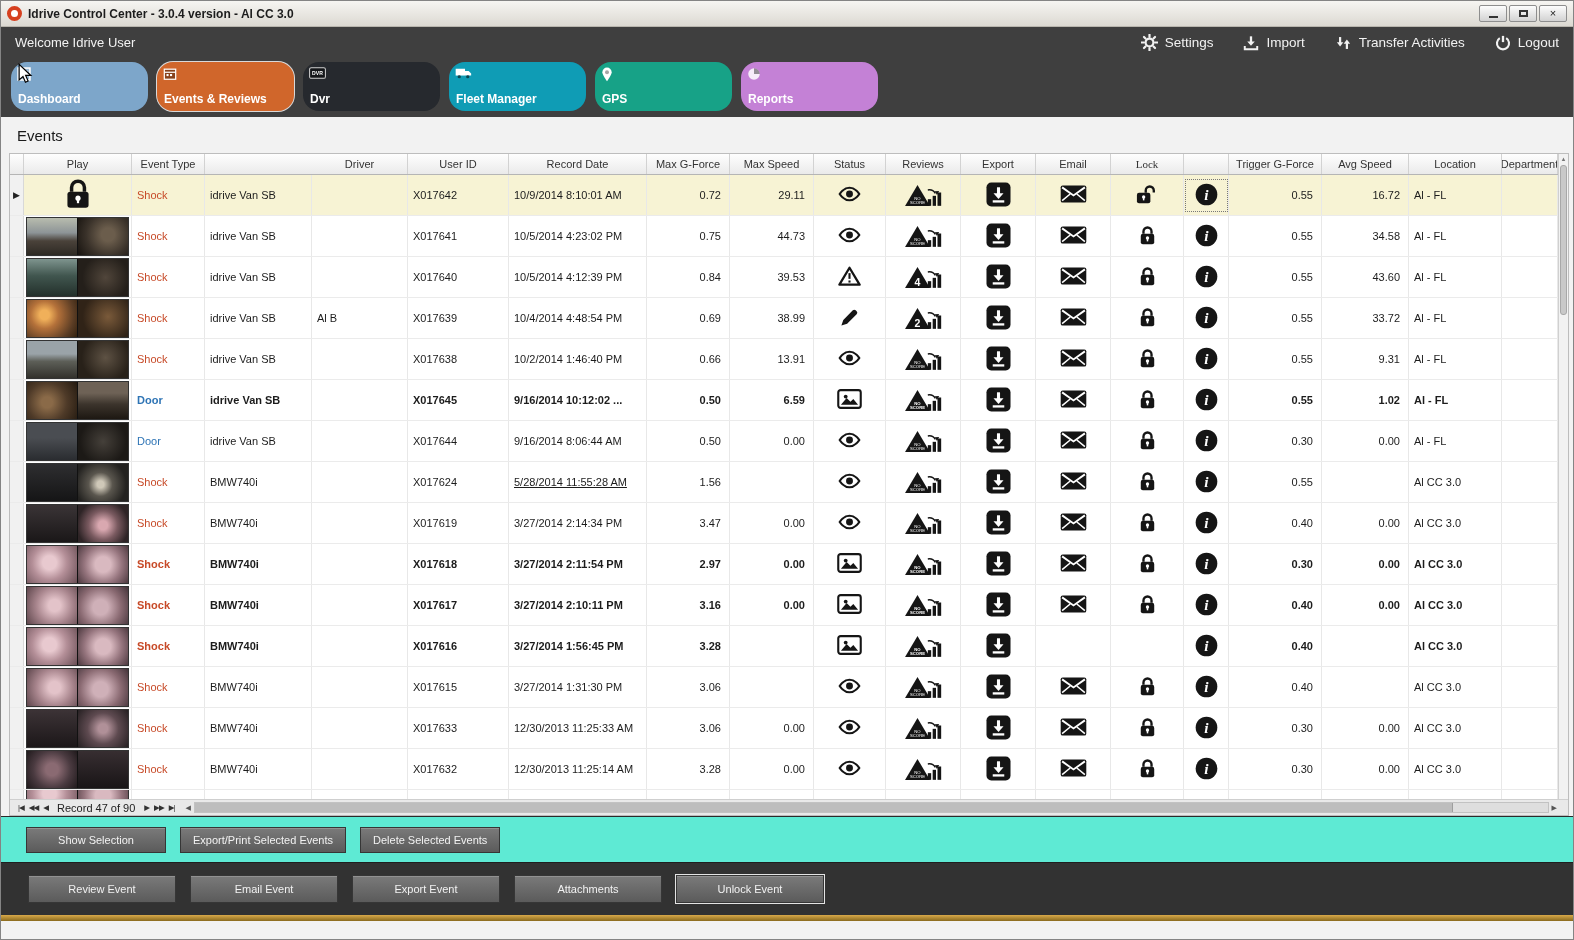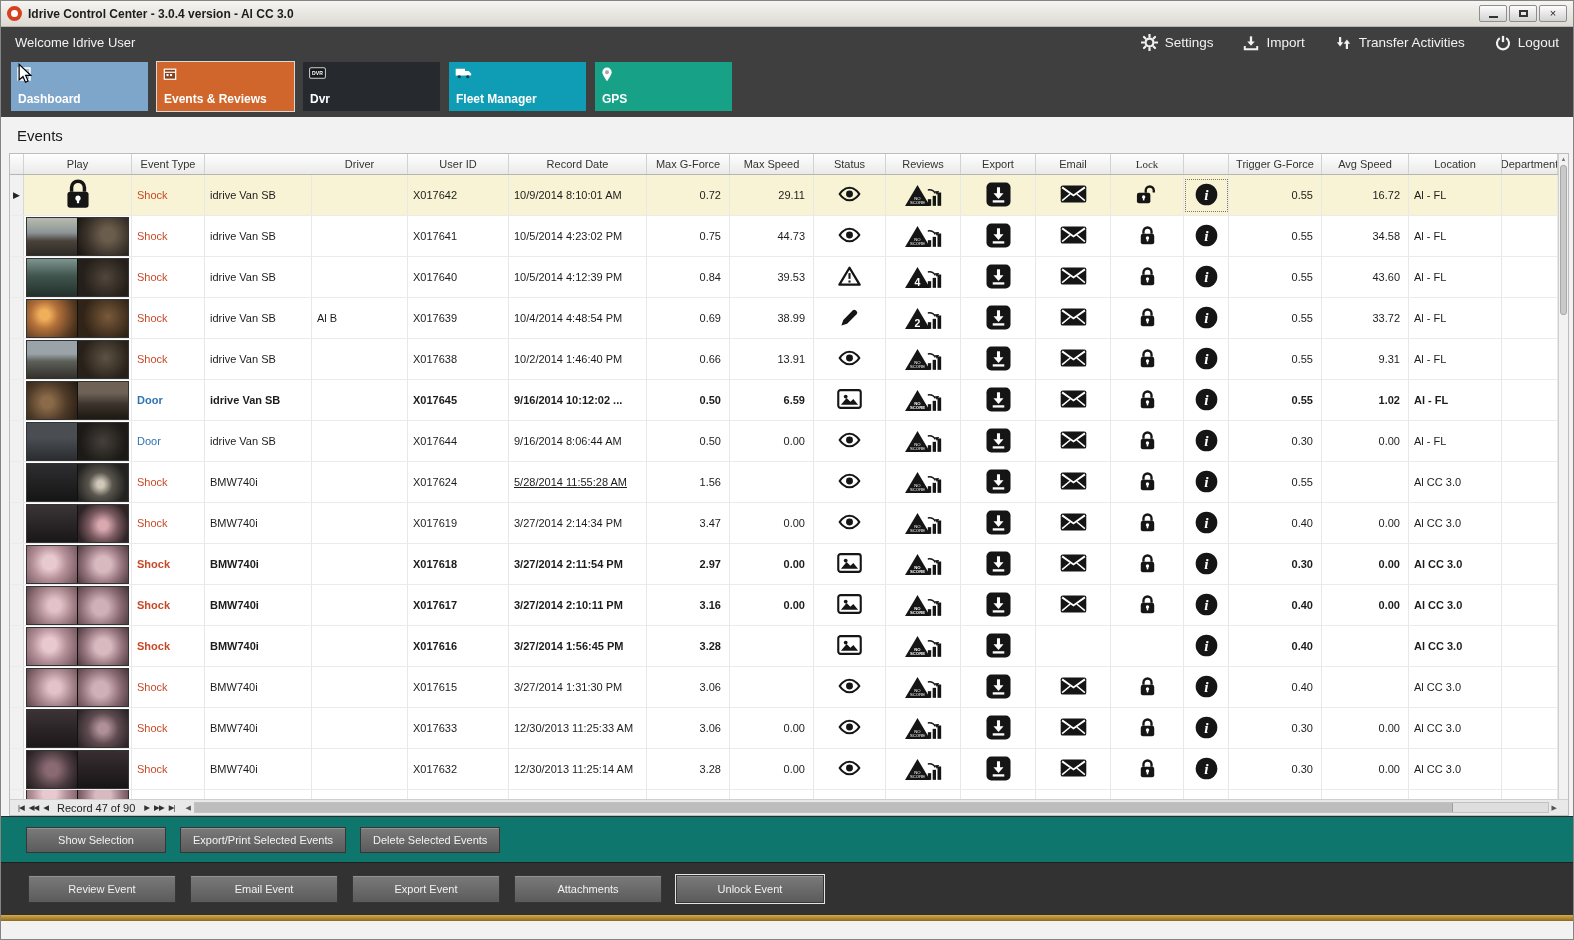--- a/index.html
+++ b/index.html
@@ -17,21 +17,21 @@
   .win-btn .bar{width:9px;height:2px;background:#333;margin-top:7px;}
   .win-btn .box{width:9px;height:7px;border:2px solid #333;box-sizing:border-box;}
   
   .topbar{height:31px;background:#3f3f3f;display:flex;align-items:center;padding:0 14px;color:#f2f2f2;box-sizing:border-box;}
   .welcome{font-size:13px;}
   .hacts{margin-left:auto;display:flex;align-items:center;gap:30px;}
   .hact{display:flex;align-items:center;gap:7px;font-size:13.5px;cursor:default;}
   .hicon{display:flex;align-items:center;}
   
   .tiles{height:59px;background:#3f3f3f;display:flex;gap:9px;padding:4px 0 0 10px;box-sizing:border-box;}
-  .tile{width:137px;height:49px;position:relative;color:#fff;flex:none;cursor:default;}
+  .tile{width:137px;height:49px;position:relative;color:#fff;flex:none;cursor:default;border-radius:16px;}
   .tile.active{box-shadow:0 0 0 1px #d9d9d9;}
   .tile-icon{position:absolute;top:5px;left:6px;display:flex;}
   .tile-label{position:absolute;left:7px;bottom:5px;font-size:12px;font-weight:bold;white-space:nowrap;}
   
   .page-title{font-size:15px;color:#1a1a1a;margin:10px 0 9px 16px;}
   .grid-outer{margin:0 8px;border:1px solid #bdbdbd;background:#fff;width:1558px;box-sizing:content-box;}
   .group-bar{height:20px;background:linear-gradient(180deg,#fbfbfb,#e5e5e5);border-bottom:1px solid #c6c6c6;display:flex;align-items:center;padding:0 6px;font-size:11px;color:#333;box-sizing:border-box;}
   .group-expand{margin-left:auto;display:flex;}
   .grid-flex{display:flex;}
   .grid-main{width:1548px;flex:none;}
@@ -87,21 +87,21 @@
   
   .pager{height:16px;background:#e9e9e9;border-top:1px solid #cfcfcf;display:flex;align-items:center;padding:0 8px;box-sizing:border-box;}
   .pgrp{display:flex;gap:5px;}
   .pgbtn{font-size:7.5px;color:#333;letter-spacing:-1px;line-height:1;}
   .rec-text{font-size:11px;color:#222;margin:0 9px;white-space:nowrap;}
   .hscroll{flex:1;display:flex;align-items:center;height:13px;margin-left:8px;}
   .harrow{font-size:7px;color:#555;padding:0 3px;line-height:1;}
   .htrack{flex:1;height:11px;background:#dedede;border:1px solid #c2c2c2;position:relative;box-sizing:border-box;}
   .hthumb{position:absolute;left:0;top:0;height:100%;width:93%;background:#bdbdbd;border-right:1px solid #9e9e9e;box-sizing:border-box;}
   
-  .panel1{height:46px;background:#0f766e;display:flex;align-items:center;gap:14px;padding-left:25px;border-top:1px solid #2a2a2a;box-sizing:border-box;}
+  .panel1{height:46px;background:#5eead4;display:flex;align-items:center;gap:14px;padding-left:25px;border-top:1px solid #2a2a2a;box-sizing:border-box;}
   .panel2{height:53px;background:#323232;display:flex;align-items:center;gap:14px;padding-left:27px;border-top:1px solid #1f1f1f;box-sizing:border-box;}
   .dbtn{height:26px;padding:0 12px;min-width:140px;background:linear-gradient(180deg,#7a7a7a,#5b5b5b);border:1px solid #363636;color:#f2f2f2;font-size:11px;display:flex;align-items:center;justify-content:center;box-shadow:inset 0 1px 0 rgba(255,255,255,0.18);box-sizing:border-box;white-space:nowrap;}
   .panel2 .dbtn{height:28px;min-width:148px;}
   .dbtn.focused{box-shadow:0 0 0 1px #e4e4e4, inset 0 1px 0 rgba(255,255,255,0.18);}
   .bottom-strip{height:6px;background:linear-gradient(180deg,#d8a94a,#8a6a1e);}
   .cursor-overlay{position:absolute;left:14px;top:62px;z-index:60;pointer-events:none;}
 </style>
 </head>
 <body>
 
@@ -218,20 +218,29 @@
     </div>
     <div class="tile" style="background: rgb(23, 162, 135);">
       <span class="tile-icon">
         <svg viewBox="0 0 14 18" width="12" height="15">
           <path d="M7 17 C7 17 12.6 9.8 12.6 6.3 A5.6 5.6 0 0 0 1.4 6.3 C1.4 9.8 7 17 7 17 Z" fill="#fff"></path>
           <circle cx="7" cy="6.3" r="2.4" fill="rgba(0,0,0,0.35)"></circle>
         </svg>
       </span>
       <span class="tile-label">GPS</span>
     </div>
+    <div class="tile" style="background: rgb(196, 129, 214);">
+      <span class="tile-icon">
+        <svg viewBox="0 0 16 16" width="14" height="14">
+          <circle cx="8" cy="8" r="6.6" fill="rgba(255,255,255,0.85)"></circle>
+          <path d="M8 8 L8 1.4 A6.6 6.6 0 0 1 14.6 8 Z" fill="rgba(0,0,0,0.4)"></path>
+        </svg>
+      </span>
+      <span class="tile-label">Reports</span>
+    </div>
   </div>
 
 <div class="cursor-overlay">
   <svg viewBox="0 0 24 24" width="22" height="22">
       <path d="M4.5 1.5 L4.5 18.5 L8.7 14.8 L11.4 21 L14.3 19.7 L11.6 13.6 L17.3 13.6 Z" fill="#fff" stroke="#000" stroke-width="1.3"></path>
     </svg>
 </div>
 
 <div class="page-title">Events</div>
 

